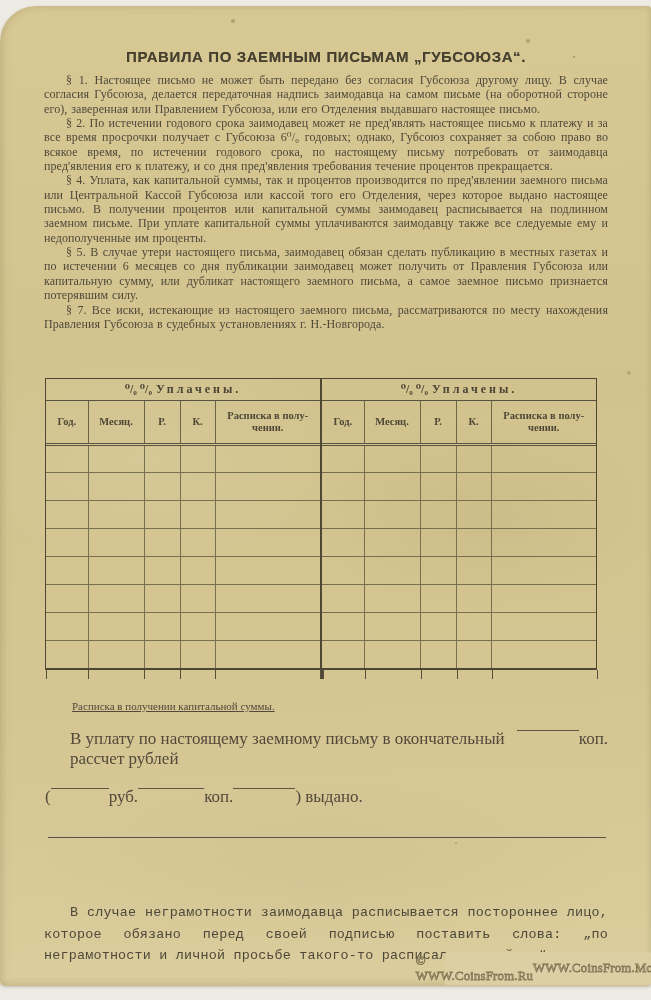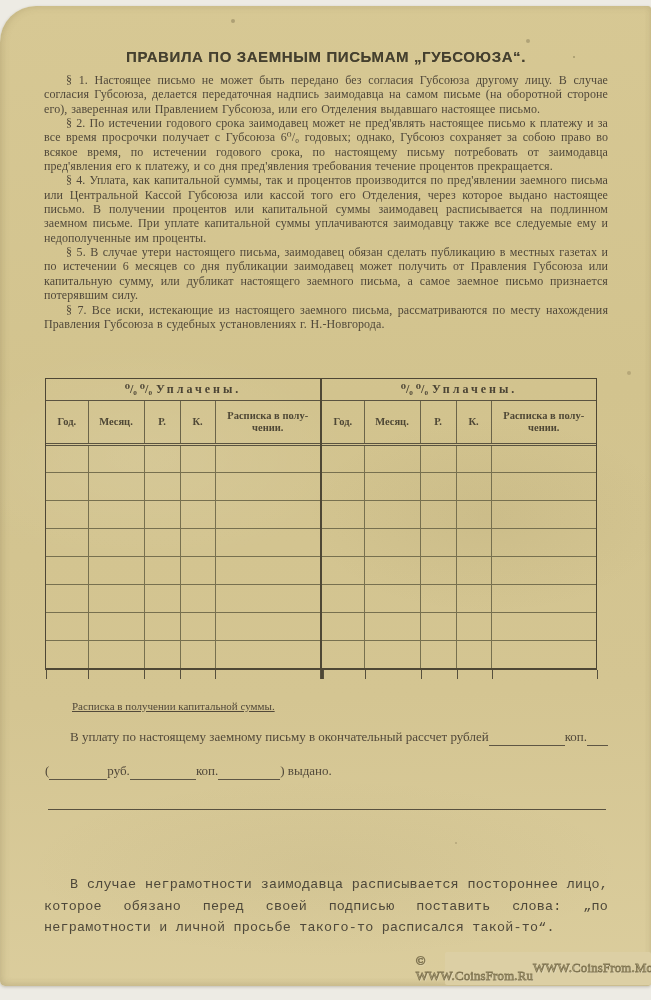--- a/index.html
+++ b/index.html
@@ -56,21 +56,21 @@
   .divider { width:2px; border-left:1.4px solid #4e4735; border-right:1.4px solid #4e4735; }
 
   .stub-strip { display:flex; width:552px; margin-left:2px; height:9px; }
   .stub-half { flex:1 1 0; display:grid; grid-template-columns:42px 56px 36px 35px 1fr; }
   .stub-half span { border-left:1px solid #57503d; }
   .stub-half span:last-child { border-right:1px solid #57503d; }
   .stub-div { width:2px; border-left:1.4px solid #4e4735; border-right:1.4px solid #4e4735; }
 
   
   .capital { margin:21px 0 0 28px; font-size:11px; color:#52493a;text-decoration:underline; }
-  .fill-line { display:flex; align-items:flex-end; font-size:13px; color:#52493a; }
+  .fill-line { display:flex; align-items:flex-start; font-size:17px; color:#52493a; }
   .fill { display:inline-block; border-bottom:1px solid #5e5644; transform:translateY(1px); }
   .grow { flex:1 1 auto; }
   .w76{width:76px} .w58{width:58px} .w66{width:66px} .w62{width:62px}
   .pay-line { margin-top:17px; padding-left:26px; }
   .paren-line { margin-top:18px; padding-left:1px; }
   .transfer-line { margin-top:24px; padding-left:28px; }
   .hrule { margin:30px 0 0 4px; width:558px; border-top:1.1px solid #59513f; }
 
   .note { font-family:Liberation Mono, monospace; font-size:13.4px;
     line-height:21.5px; letter-spacing:.2px; text-align:justify; text-indent:26px;

